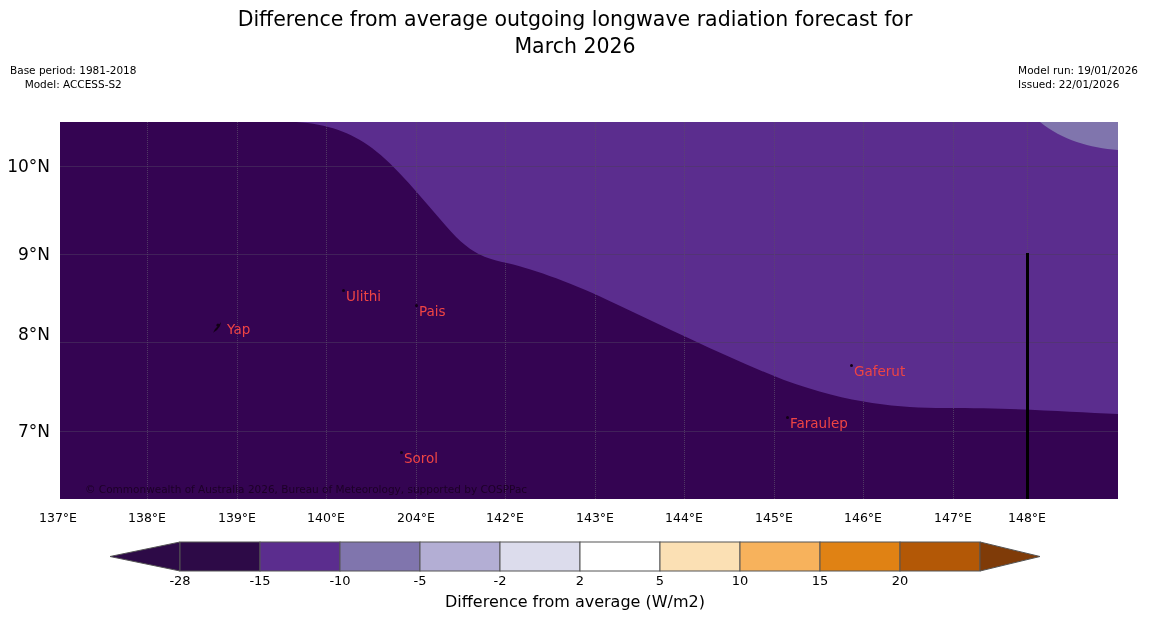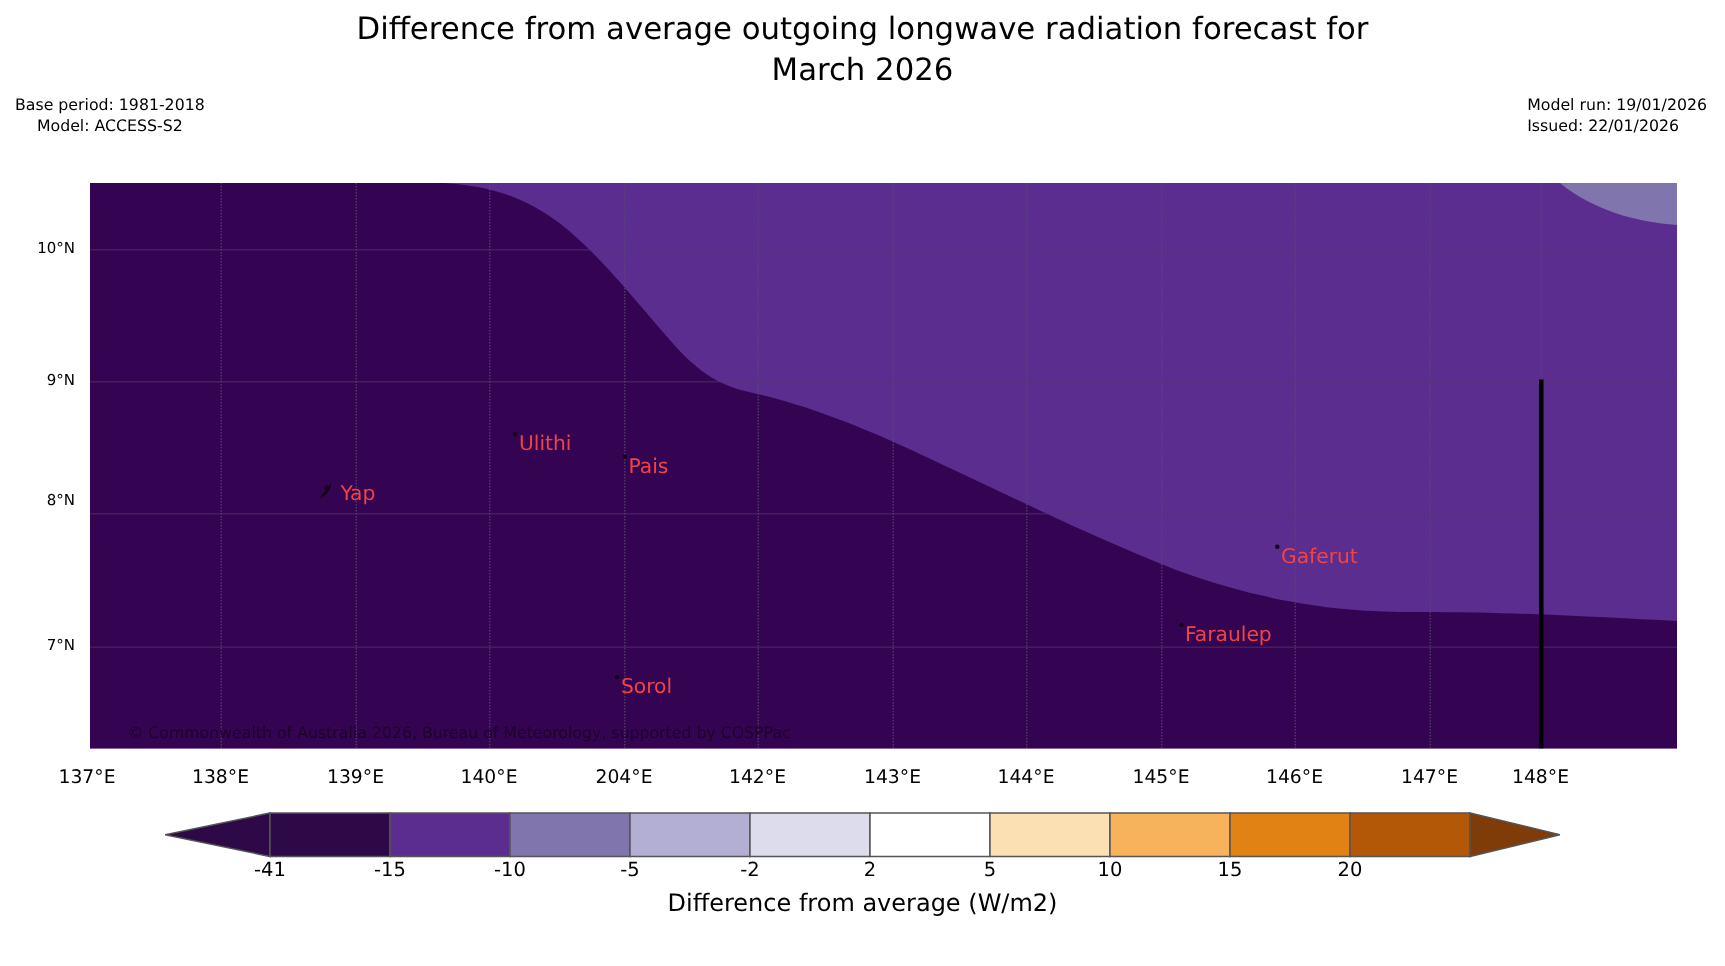--- a/index.html
+++ b/index.html
@@ -42,21 +42,21 @@
     position:absolute;left:25px;bottom:4px;font-size:10.5px;color:#1b0124;
     opacity:.92;white-space:nowrap;
   }
 
   
   .xtick{
     position:absolute;top:510px;font-size:12.5px;color:#000;
     transform:translateX(-50%);white-space:nowrap;
   }
   .ytick{
-    position:absolute;right:1100px;font-size:10px;color:#000;
+    position:absolute;right:1100px;font-size:17px;color:#000;
     transform:translateY(-50%);white-space:nowrap;text-align:right;
   }
 
   
   .cbar-wrap{position:absolute;left:110px;top:541px;width:930px;height:31px;}
   .cbar-wrap svg{display:block;}
   .cbtick{
     position:absolute;top:573px;font-size:13px;color:#000;
     transform:translateX(-50%);white-space:nowrap;
   }
@@ -139,21 +139,21 @@
 
   <div class="place" style="left:167px;top:199px">
     <span>Yap</span>
   </div>
   <div class="place" style="left:282px;top:166px">
     <span class="dot"></span><span>Ulithi</span>
   </div>
   <div class="place" style="left:355px;top:181px">
     <span class="dot"></span><span>Pais</span>
   </div>
-  <div class="place" style="left:350px;top:328px">
+  <div class="place" style="left:340px;top:328px">
     <span class="dot"></span><span>Sorol</span>
   </div>
   <div class="place" style="left:790px;top:241px">
     <span class="dot"></span><span>Gaferut</span>
   </div>
   <div class="place" style="left:726px;top:293px">
     <span class="dot"></span><span>Faraulep</span>
   </div>
 
   <div class="copyright">© Commonwealth of Australia 2026, Bureau of Meteorology, supported by COSPPac</div>
@@ -189,21 +189,21 @@
       <rect x="470" y="1" width="80" height="29" fill="#ffffff"></rect>
       <rect x="550" y="1" width="80" height="29" fill="#fbe0b4"></rect>
       <rect x="630" y="1" width="80" height="29" fill="#f7b25c"></rect>
       <rect x="710" y="1" width="80" height="29" fill="#e08214"></rect>
       <rect x="790" y="1" width="80" height="29" fill="#b35806"></rect>
       <polygon points="870,1 930,15.5 870,30" fill="#7f3b08"></polygon>
     </g>
   </svg>
 </div>
 
-<div class="cbtick" style="left:180px">-41</div>
+<div class="cbtick" style="left:180px">-28</div>
 <div class="cbtick" style="left:260px">-15</div>
 <div class="cbtick" style="left:340px">-10</div>
 <div class="cbtick" style="left:420px">-5</div>
 <div class="cbtick" style="left:500px">-2</div>
 <div class="cbtick" style="left:580px">2</div>
 <div class="cbtick" style="left:660px">5</div>
 <div class="cbtick" style="left:740px">10</div>
 <div class="cbtick" style="left:820px">15</div>
 <div class="cbtick" style="left:900px">20</div>
 

